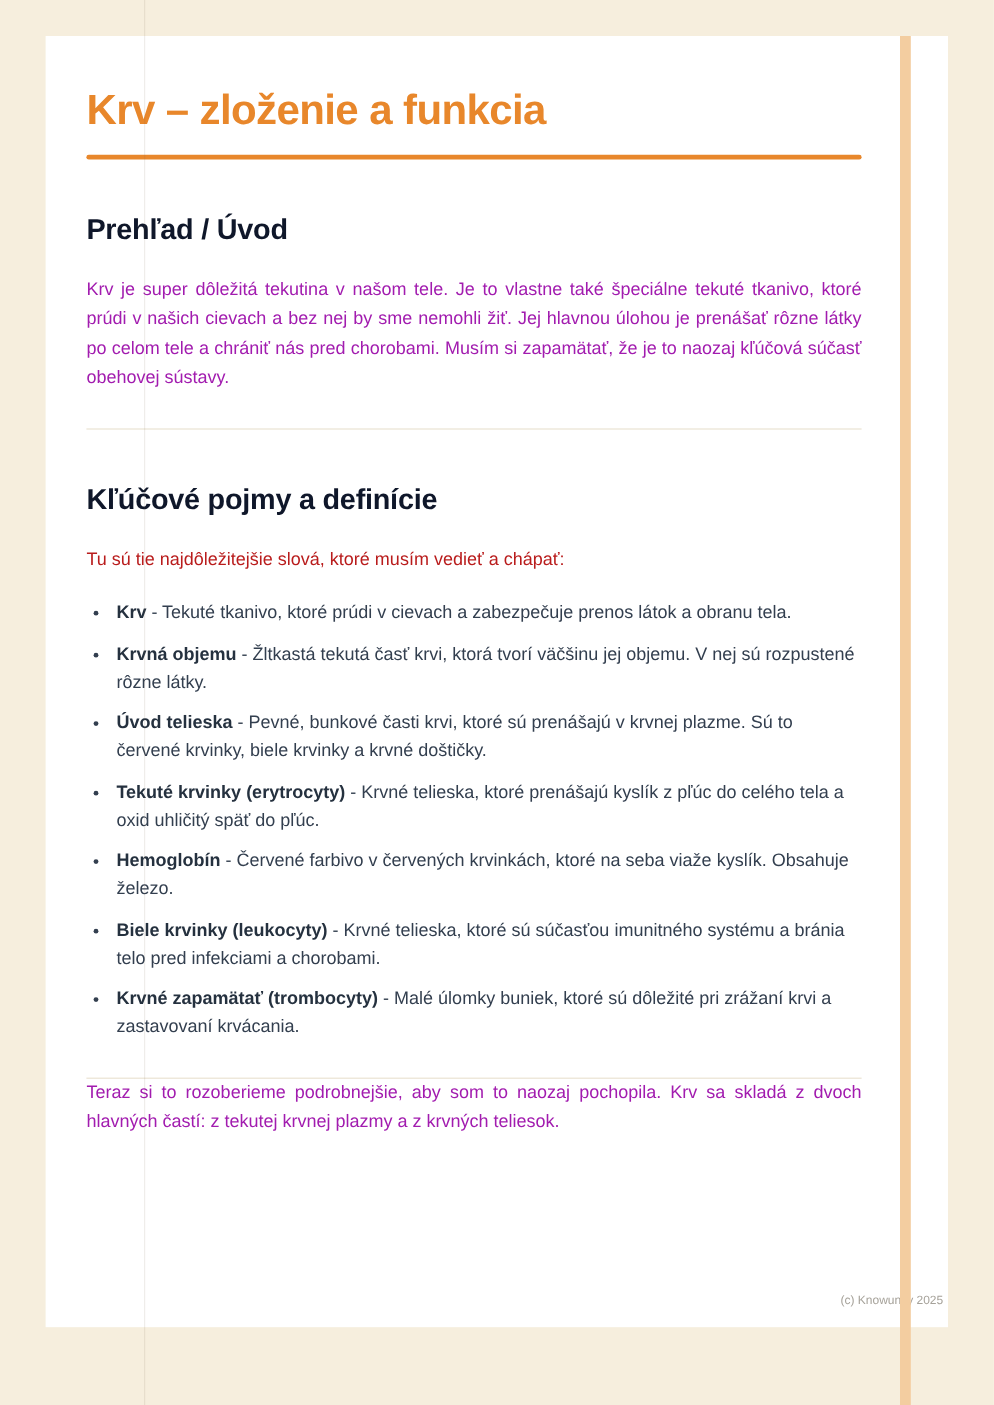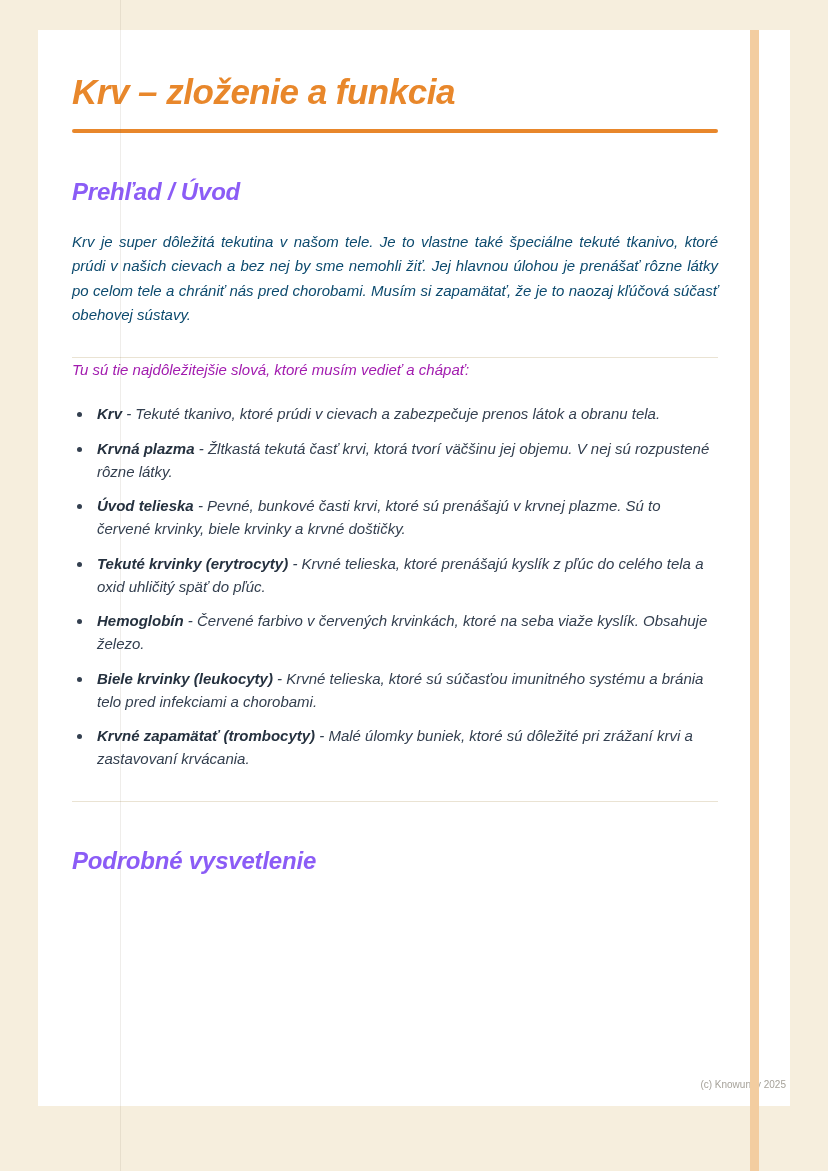--- a/index.html
+++ b/index.html
@@ -33,50 +33,49 @@
     position: absolute;
     left: 750px; top: 30px; bottom: 0;
     width: 9px;
     background: #f3cda0;
     z-index: 2;
   }
   .content {
     position: relative;
     padding: 42px 72px 0 34px;
     z-index: 2;
-    font-style: italic;
   }
   h1.doc-title {
     color: #e8872b;
     font-size: 35px;
     font-weight: 800;
     letter-spacing: -0.5px;
   }
   .title-rule {
     margin-top: 17px;
     height: 4px;
     background: #e8872b;
     border-radius: 2px;
   }
   h2.section-heading {
-    color: #8b5cf6;
+    color: #0f172a;
     font-size: 24px;
     font-weight: 800;
     margin-top: 45px;
     margin-bottom: 24px;
     letter-spacing: -0.2px;
   }
   p.body-text {
-    color: #0c4a6e;
+    color: #a21caf;
     font-size: 15px;
     line-height: 1.62;
     text-align: justify;
   }
   p.intro-text {
-    color: #a21caf;
+    color: #b91c1c;
     font-size: 15px;
     line-height: 1.62;
   }
   hr.divider {
     border: none;
     border-top: 1px solid #eae3d3;
     margin-top: 30px;
   }
   ul.terms-list {
     margin-top: 20px;
@@ -114,28 +113,29 @@
       <div class="title-rule"></div>
 
       <section>
         <h2 class="section-heading">Prehľad / Úvod</h2>
         <p class="body-text">Krv je super dôležitá tekutina v našom tele. Je to vlastne také špeciálne tekuté tkanivo, ktoré prúdi v našich cievach a bez nej by sme nemohli žiť. Jej hlavnou úlohou je prenášať rôzne látky po celom tele a chrániť nás pred chorobami. Musím si zapamätať, že je to naozaj kľúčová súčasť obehovej sústavy.</p>
       </section>
 
       <hr class="divider">
 
       <section>
+        <h2 class="section-heading">Kľúčové pojmy a definície</h2>
         <p class="intro-text">Tu sú tie najdôležitejšie slová, ktoré musím vedieť a chápať:</p>
         <ul class="terms-list">
           <li>
             <strong>Krv</strong>
             <span>- Tekuté tkanivo, ktoré prúdi v cievach a zabezpečuje prenos látok a obranu tela.</span>
           </li>
           <li>
-            <strong>Krvná plazma</strong>
+            <strong>Krvná objemu</strong>
             <span>- Žltkastá tekutá časť krvi, ktorá tvorí väčšinu jej objemu. V nej sú rozpustené rôzne látky.</span>
           </li>
           <li>
             <strong>Úvod telieska</strong>
             <span>- Pevné, bunkové časti krvi, ktoré sú prenášajú v krvnej plazme. Sú to červené krvinky, biele krvinky a krvné doštičky.</span>
           </li>
           <li>
             <strong>Tekuté krvinky (erytrocyty)</strong>
             <span>- Krvné telieska, ktoré prenášajú kyslík z pľúc do celého tela a oxid uhličitý späť do pľúc.</span>
           </li>
@@ -150,21 +150,21 @@
           <li>
             <strong>Krvné zapamätať (trombocyty)</strong>
             <span>- Malé úlomky buniek, ktoré sú dôležité pri zrážaní krvi a zastavovaní krvácania.</span>
           </li>
         </ul>
       </section>
 
       <hr class="divider">
 
       <section>
-        <h2 class="section-heading">Podrobné vysvetlenie</h2>
+        <p class="body-text">Teraz si to rozoberieme podrobnejšie, aby som to naozaj pochopila. Krv sa skladá z dvoch hlavných častí: z tekutej krvnej plazmy a z krvných teliesok.</p>
       </section>
 
     </div>
 
     <div class="footer-credit">(c) Knowunity 2025</div>
   </div>
 
   <div class="accent-stripe"></div>
   <div class="ruled-line-v"></div>
 

